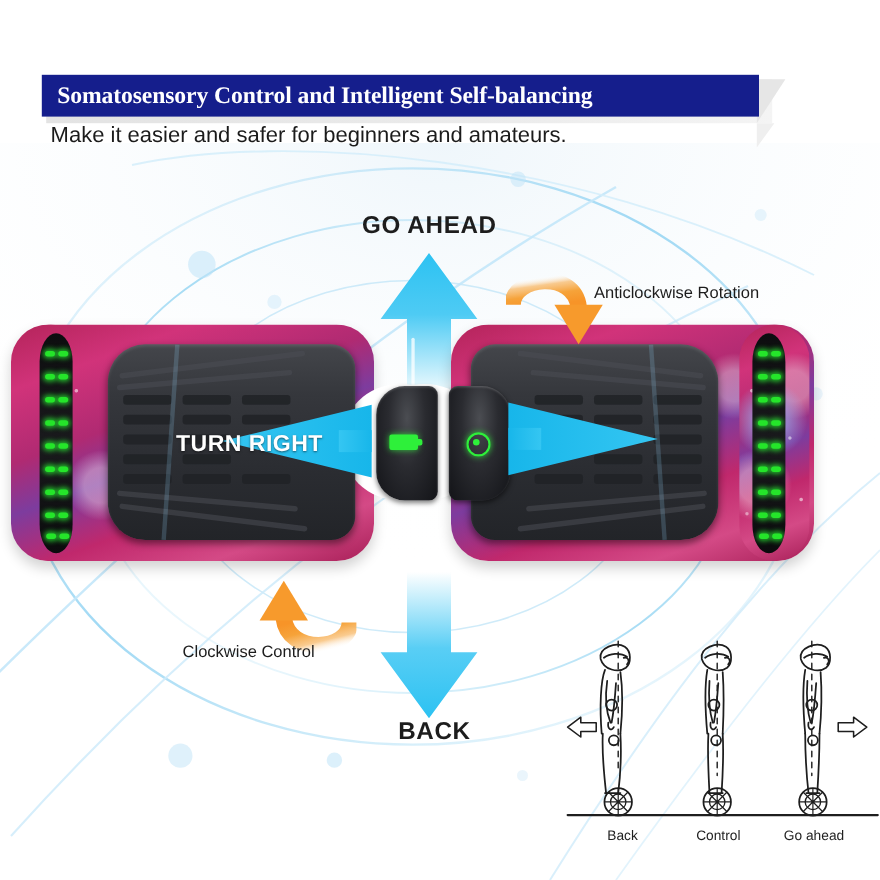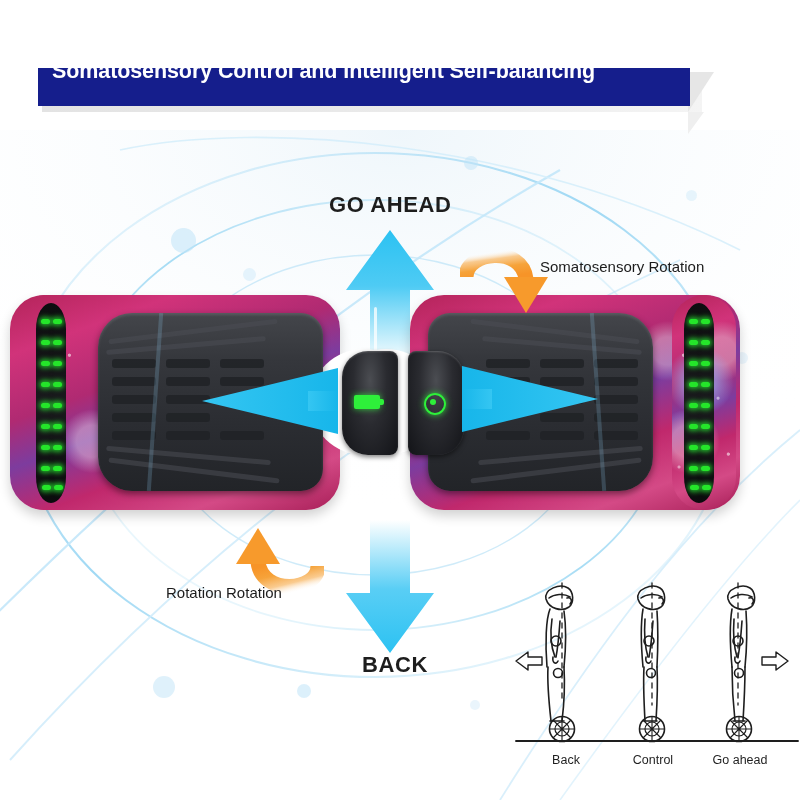--- a/index.html
+++ b/index.html
@@ -29,23 +29,23 @@
   }
   .hdr-shadow-tri2{
     position:absolute;left:688px;top:112px;width:0;height:0;
     border-top:22px solid #efefef;border-right:16px solid transparent;
   }
   .hdr-band{
     position:absolute;left:38px;top:68px;width:652px;height:38px;
     background:#151e8c;
   }
   .hdr-title{
-    position:absolute;left:52px;top:52px;width:640px;height:24px;
+    position:absolute;left:52px;top:68px;width:640px;height:24px;
     line-height:38px;color:#ffffff;font-size:21.5px;font-weight:bold;
-    letter-spacing:-0.1px;white-space:nowrap;
+    letter-spacing:-0.1px;white-space:nowrap;font-family:Liberation Serif, serif;
   }
   .hdr-sub{
     position:absolute;left:46px;top:108px;width:700px;height:30px;
     line-height:30px;color:#1b1b1b;font-size:20px;white-space:nowrap;
   }
 
   
   .board{position:absolute;left:10px;top:295px;width:730px;height:215px;}
   .galaxy{
     background:
@@ -193,20 +193,21 @@
     <div class="bg-dot pale" style="left:470px;top:700px;width:10px;height:10px;opacity:.5;"></div>
     <div class="bg-dot pale" style="left:736px;top:352px;width:12px;height:12px;opacity:.45;"></div>
   </div>
 
   <div class="hdr">
     <div class="hdr-shadowband"></div>
     <div class="hdr-shadow-tri"></div>
     <div class="hdr-shadow-tri2"></div>
     <div class="hdr-band"></div>
     <div class="hdr-title">Somatosensory Control and Intelligent Self-balancing</div>
+    <div class="hdr-sub">Make it easier and safer for beginners and amateurs.</div>
   </div>
 
   <svg class="arrow-up" viewBox="0 0 92 135">
     <defs>
       <linearGradient id="upg" x1="0" y1="0" x2="0" y2="1">
         <stop offset="0%" stop-color="#2cc2f2"></stop>
         <stop offset="42%" stop-color="#4ecbf4"></stop>
         <stop offset="100%" stop-color="#ffffff"></stop>
       </linearGradient>
     </defs>
@@ -335,20 +336,21 @@
   <svg class="tri-left" viewBox="0 0 170 74">
     <defs>
       <linearGradient id="trg" x1="1" y1="0" x2="0" y2="0">
         <stop offset="0%" stop-color="#17b6ea"></stop>
         <stop offset="100%" stop-color="#35c6f2"></stop>
       </linearGradient>
     </defs>
     <path d="M170 4 L170 70 L34 37 Z" fill="url(#trg)"></path>
     <rect x="140" y="27" width="30" height="20" fill="url(#trg)"></rect>
   </svg>
+  <div class="lbl lbl-tr">TURN RIGHT</div>
 
   <svg class="tri-right" viewBox="0 0 170 74">
     <defs>
       <linearGradient id="tlg" x1="0" y1="0" x2="1" y2="0">
         <stop offset="0%" stop-color="#17b6ea"></stop>
         <stop offset="100%" stop-color="#35c6f2"></stop>
       </linearGradient>
     </defs>
     <path d="M0 4 L0 70 L136 37 Z" fill="url(#tlg)"></path>
     <rect x="0" y="27" width="30" height="20" fill="url(#tlg)"></rect>
@@ -359,35 +361,35 @@
       <linearGradient id="acwg" x1="0" y1="0" x2="0.35" y2="1">
         <stop offset="0%" stop-color="#ffffff" stop-opacity="0.05"></stop>
         <stop offset="28%" stop-color="#f8bd72" stop-opacity="0.8"></stop>
         <stop offset="62%" stop-color="#f6a33a"></stop>
         <stop offset="100%" stop-color="#f79428"></stop>
       </linearGradient>
     </defs>
     <path d="M6 34 C6 8, 62 2, 66 36" fill="none" stroke="url(#acwg)" stroke-width="15" stroke-linecap="butt"></path>
     <path d="M44 34 L88 34 L66 70 Z" fill="#f79a2c"></path>
   </svg>
-  <div class="lbl lbl-acw">Somatosensory Rotation</div>
+  <div class="lbl lbl-acw">Anticlockwise Rotation</div>
 
   <svg class="rot-cw" viewBox="0 0 96 70">
     <defs>
       <linearGradient id="cwg" x1="1" y1="1" x2="0.4" y2="0">
         <stop offset="0%" stop-color="#ffffff" stop-opacity="0.05"></stop>
         <stop offset="30%" stop-color="#f9c27c" stop-opacity="0.85"></stop>
         <stop offset="65%" stop-color="#f6a33a"></stop>
         <stop offset="100%" stop-color="#f79428"></stop>
       </linearGradient>
     </defs>
     <path d="M90 38 C90 64, 34 68, 30 34" fill="none" stroke="url(#cwg)" stroke-width="15" stroke-linecap="butt"></path>
     <path d="M52 36 L8 36 L30 0 Z" fill="#f79a2c"></path>
   </svg>
-  <div class="lbl lbl-cw">Rotation Rotation</div>
+  <div class="lbl lbl-cw">Clockwise Control</div>
 
   <div class="riders">
     <svg width="288" height="182" viewBox="0 0 288 182">
       <g fill="none" stroke="#1e1e1e" stroke-width="1.6" stroke-linejoin="round" stroke-linecap="round">
 
         <g transform="translate(28,6)">
           <line x1="22" y1="2" x2="22" y2="122" stroke="#1e1e1e" stroke-width="1.3" stroke-dasharray="5,5"></line>
 
           <path d="M6 18 C4 8, 20 2, 28 7 C34 11, 34 22, 29 26 C22 31, 9 28, 6 18 Z"></path>
           <path d="M9 17 C14 13, 24 12, 30 16"></path>

